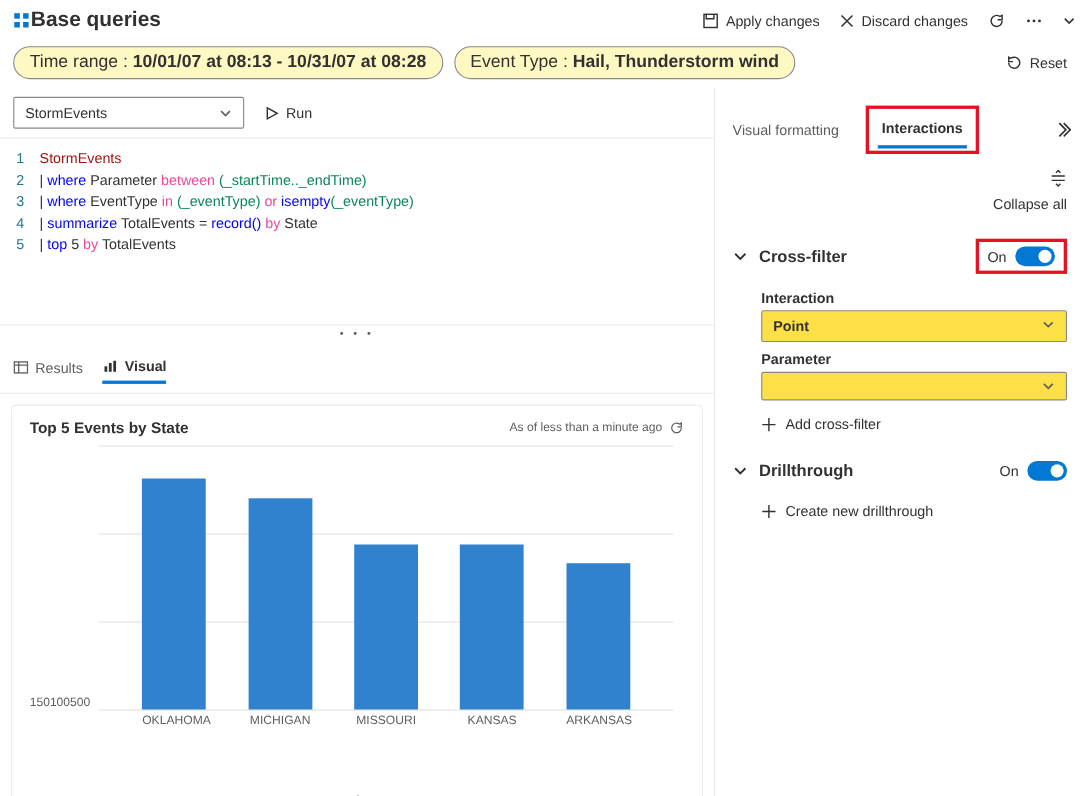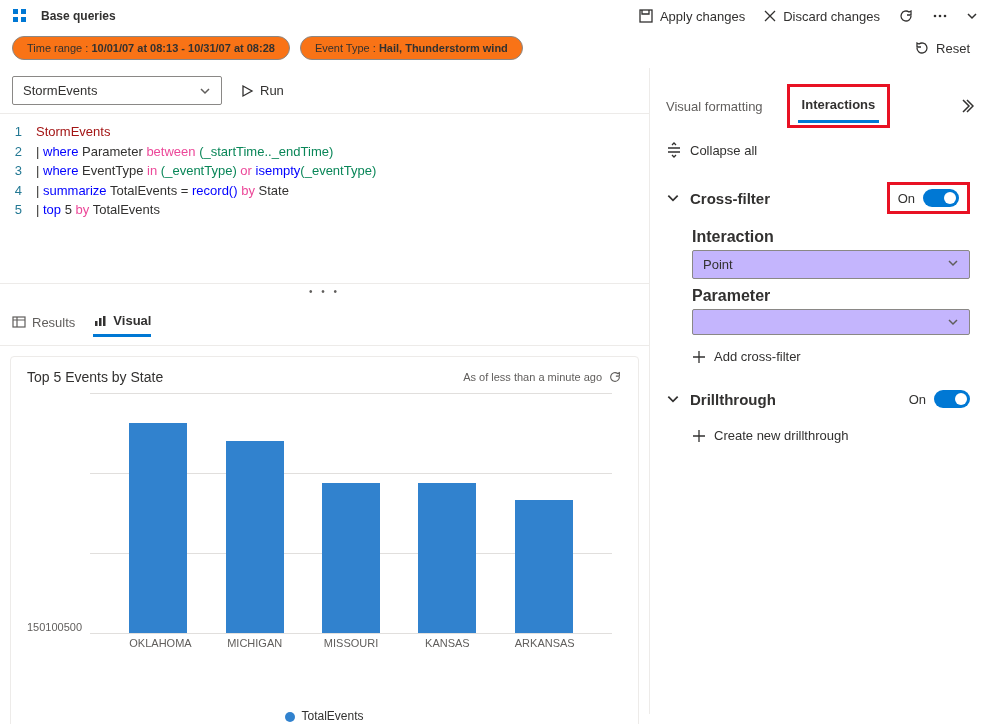--- a/index.html
+++ b/index.html
@@ -1,24 +1,24 @@
 <!DOCTYPE html>
 <html><head>
 <meta charset="utf-8">
 <style>
 * { box-sizing: border-box; margin: 0; padding: 0; font-family: 'Segoe UI', Arial, sans-serif; }
 body { background: #fff; width: 990px; height: 724px; overflow: hidden; color: #323130; font-size: 13px; }
 
 .header { display: flex; align-items: center; padding: 8px 12px; gap: 8px; }
-.header-title { display: flex; align-items: center; gap: 13px; font-weight: 600; font-size: 12px; }
+.header-title { display: flex; align-items: center; gap: 0; font-weight: 600; font-size: 19px; }
 .header-actions { margin-left: auto; display: flex; align-items: center; gap: 18px; }
 .hdr-btn { display: flex; align-items: center; gap: 6px; cursor: pointer; color: #323130; }
 
 .pills { display: flex; gap: 10px; padding: 4px 12px 8px; align-items: center; }
-.pill { border: 1px solid #8a8886; border-radius: 20px; padding: 5px 14px; font-size: 11px; cursor: pointer; background: #f97316; }
+.pill { border: 1px solid #8a8886; border-radius: 20px; padding: 5px 14px; font-size: 16px; cursor: pointer; background: #fef9c3; }
 .pill b { font-weight: 600; }
 .reset-btn { margin-left: auto; display: flex; align-items: center; gap: 6px; cursor: pointer; padding-right: 8px; }
 
 .workspace { display: flex; height: calc(100% - 78px); }
 .left { flex: 1; border-right: 1px solid #edebe9; display: flex; flex-direction: column; min-width: 0; }
 .right { width: 340px; padding: 8px 12px 12px 8px; }
 
 .toolbar { display: flex; align-items: center; padding: 8px 12px; gap: 10px; }
 .dropdown { border: 1px solid #8a8886; padding: 6px 10px; width: 210px; display: flex; justify-content: space-between; align-items: center; cursor: pointer; background: #fff; border-radius: 2px; }
 .run-btn { display: flex; align-items: center; gap: 6px; cursor: pointer; padding: 4px 8px; }
@@ -40,21 +40,21 @@
 .tab { display: flex; align-items: center; gap: 6px; padding: 6px 0; cursor: pointer; color: #605e5c; }
 .tab.active { color: #323130; font-weight: 600; border-bottom: 3px solid #0078d4; }
 .toggle { width: 36px; height: 18px; background: #0078d4; border-radius: 10px; position: relative; cursor: pointer; }
 .toggle::after { content: ''; position: absolute; width: 12px; height: 12px; background: #fff; border-radius: 50%; top: 3px; right: 3px; }
 .status { display: flex; align-items: center; gap: 6px; }
 .dot-green { width: 14px; height: 14px; background: #107c10; border-radius: 50%; display: inline-flex; align-items: center; justify-content: center; color: #fff; font-size: 9px; }
 .records { display: flex; align-items: center; gap: 4px; color: #605e5c; }
 
 .chart-area { padding: 12px 16px; border: 1px solid #edebe9; margin: 10px; border-radius: 4px; }
 .chart-head { display: flex; justify-content: space-between; align-items: center; margin-bottom: 8px; }
-.chart-title { font-weight: 400; font-size: 14px; }
+.chart-title { font-weight: 700; font-size: 14px; }
 .chart-meta { font-size: 11px; color: #605e5c; display: flex; align-items: center; gap: 6px; }
 
 .chart { display: flex; height: 280px; }
 .yaxis { display: flex; justify-content: space-between; align-items: flex-end; padding-right: 8px; font-size: 11px; color: #605e5c; height: 240px; }
 .plot { flex: 1; position: relative; }
 .grid { position: absolute; left: 0; right: 10px; height: 240px; }
 .gl { position: absolute; left: 0; right: 0; border-top: 1px solid #e1dfdd; }
 .bars { position: absolute; left: 0; right: 10px; top: 0; height: 240px; display: flex; align-items: flex-end; justify-content: space-around; padding: 0 20px; }
 .bar { width: 58px; background: #3182ce; }
 .xlabels { position: absolute; top: 244px; left: 0; right: 10px; display: flex; justify-content: space-around; padding: 0 20px; font-size: 11px; color: #605e5c; }
@@ -62,31 +62,31 @@
 .legend { text-align: center; margin-top: 36px; font-size: 12px; }
 .leg-dot { display: inline-block; width: 10px; height: 10px; background: #3182ce; border-radius: 50%; margin-right: 6px; vertical-align: middle; }
 
 
 .rtabs { display: flex; gap: 20px; padding: 8px 4px 0; align-items: center; }
 .rtab { padding: 8px 4px; cursor: pointer; color: #605e5c; }
 .rtab.active { color: #323130; font-weight: 600; border-bottom: 3px solid #0078d4; }
 .expand-icon { margin-left: auto; cursor: pointer; }
 .highlight-red { border: 3px solid #e81123; padding: 2px 8px; }
 
-.collapse-all { display: flex; align-items: flex-end; gap: 8px; padding: 14px 8px; cursor: pointer; color: #323130; }
+.collapse-all { display: flex; align-items: flex-end; gap: 8px; padding: 14px 8px; cursor: pointer; color: #323130; flex-direction: column; }
 
 .section { padding: 4px 8px 12px; }
 .sec-head { display: flex; align-items: center; gap: 10px; font-weight: 600; font-size: 15px; padding: 6px 0; }
 .sec-head .chev { cursor: pointer; }
 .sec-head .sw { margin-left: auto; display: flex; align-items: center; gap: 8px; font-weight: 400; font-size: 13px; }
 .highlight-red-sw { border: 3px solid #e81123; padding: 4px 8px; display: flex; align-items: center; gap: 8px; }
 
 .field { margin: 8px 0 4px 26px; }
-.flabel { font-weight: 600; font-size: 16px; margin-bottom: 4px; }
-.select { border: 1px solid #8a8886; padding: 6px 10px; display: flex; justify-content: space-between; cursor: pointer; background: #c4b5fd; border-radius: 2px; }
+.flabel { font-weight: 600; font-size: 13px; margin-bottom: 4px; }
+.select { border: 1px solid #8a8886; padding: 6px 10px; display: flex; justify-content: space-between; cursor: pointer; background: #fde047; border-radius: 2px; font-weight: bold; }
 
 .add-link { display: flex; align-items: center; gap: 8px; margin: 14px 0 4px 26px; cursor: pointer; color: #323130; }
 
 svg { display: block; }
 .chev-svg { width: 12px; height: 12px; }
 </style>
 </head>
 <body>
 
 <div class="header">

